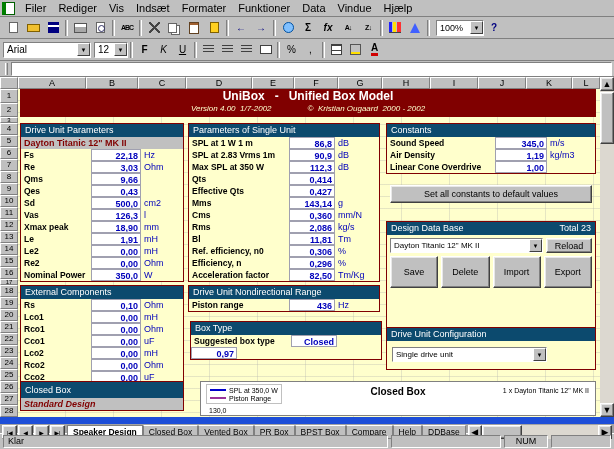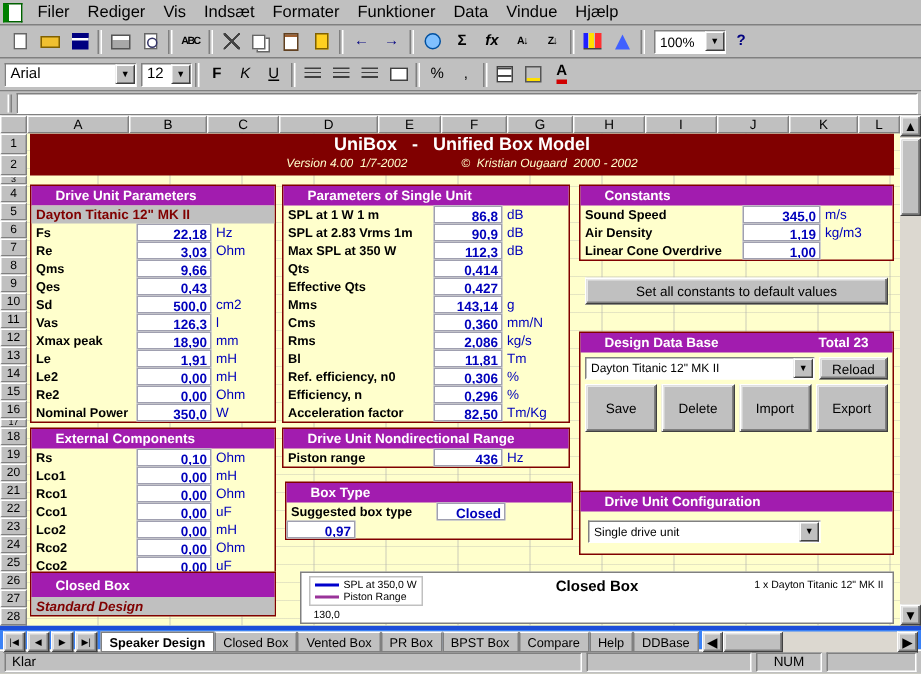--- a/index.html
+++ b/index.html
@@ -68,21 +68,21 @@
   .rowhdrs span:nth-child(3),.rowhdrs span:nth-child(17){height:6px; font-size:6px; line-height:5px;}
   .gridcontent { position:relative; width:582px; height:328px; overflow:hidden; background:#ffffcc;
     background-image:repeating-linear-gradient(to bottom,transparent 0 11px,rgba(170,170,170,.30) 11px 12px),
                      repeating-linear-gradient(to right,transparent 0 47px,rgba(170,170,170,.30) 47px 48px); }
 
   
   .banner { position:absolute; left:2px; top:0; width:576px; height:28px; background:#800000; color:#fff; text-align:center; }
   .banner .t1 { font-size:12px; font-weight:bold; line-height:15px; }
   .banner .t2 { font-size:8px; font-style:italic; color:#ffffcc; display:flex; justify-content:center; gap:36px; }
   .panel { position:absolute; border:1px solid #800000; background:#ffffcc; }
-  .phead { background:#a21caf; color:#fff; font-weight:bold; font-size:9px; height:13px; line-height:13px; padding:0 16px; display:flex; justify-content:space-between; }
+  .phead { background:#0c4a6e; color:#fff; font-weight:normal; font-size:9px; height:13px; line-height:13px; padding:0 4px; display:flex; justify-content:space-between; }
   .prow { display:flex; height:12px; line-height:12px; font-size:9px; }
   .plabel { font-weight:bold; color:#000; padding-left:3px; font-size:8.5px; overflow:hidden; white-space:nowrap; }
   .pval { background:#fff; color:#0000bb; font-weight:bold; text-align:right; padding-right:2px; border:1px solid #a0a0b0; overflow:hidden; }
   .punit { color:#0000bb; padding-left:3px; flex:1; overflow:hidden; }
   .pL .plabel{width:70px}.pL .pval{width:50px}
   .pM .plabel{width:100px}.pM .pval{width:46px}
   .pR .plabel{width:108px}.pR .pval{width:52px}
   .driverrow { background:#c0c0c0; color:#800000; font-weight:bold; font-size:9px; height:12px; line-height:12px; padding-left:3px; white-space:nowrap; overflow:hidden; }
   .grayital { background:#c0c0c0; color:#800000; font-weight:bold; font-style:italic; font-size:9px; height:12px; line-height:12px; padding-left:3px; }
   .btn3d { background:#c0c0c0; border:1px solid; border-color:#ffffff #404040 #404040 #ffffff; box-shadow:inset -1px -1px 0 #808080, inset 1px 1px 0 #e8e8e8; font-size:9px; color:#000; display:flex; align-items:center; justify-content:center; }
@@ -93,21 +93,21 @@
   .sortbar { background:#bef264; color:#800000; font-weight:bold; font-style:italic; font-size:8.5px; height:12px; line-height:12px; padding-left:2px; margin-bottom:3px;margin-top:45px; }
   .chart { position:absolute; left:182px; top:292px; width:396px; height:35px; background:#fff; border:1px solid #808080; font-size:7px; }
   .legend { position:absolute; left:5px; top:2px; border:1px solid #c0c0c0; padding:1px 3px; background:#fff; }
   .legrow { display:flex; align-items:center; gap:3px; height:8px; }
   .legline { width:16px; height:2px; }
   .ctitle { position:absolute; left:0; right:0; top:4px; text-align:center; font-size:10px; font-weight:bold; }
   .crlabel { position:absolute; right:6px; top:5px; font-size:7px; }
   .ctick { position:absolute; left:8px; bottom:1px; font-size:7px; }
 
   
-  .tabsbar { height:16px; display:flex; align-items:flex-start; background:#3b82f6; border-top:3px solid #1d4ed8; padding-top:1px; }
+  .tabsbar { height:16px; display:flex; align-items:flex-start; background:#a3a3a3; border-top:7px solid #1d4ed8; padding-top:1px; }
   .tnav { display:flex; margin:0 2px; gap:1px; }
   .tnav span { width:15px; height:14px; font-size:6px; }
   .tabs { display:flex; }
   .tabs span { height:14px; line-height:13px; font-size:8.5px; padding:0 5px; background:#c0c0c0; border:1px solid #808080; border-top:1px solid #fff; color:#000; white-space:nowrap; }
   .tabs span:first-child { background:#ffffff; font-weight:bold; border-top:1px solid #808080; }
   .hscroll { flex:1; display:flex; height:14px; margin:0 2px; background:#dcd8d0; }
   .hthumb { width:40px; height:14px; }
   .hfill { flex:1; }
   .statusbar { height:16px; display:flex; align-items:flex-end; gap:3px; padding:1px 3px; background:#c0c0c0; border-top:1px solid #fff; }
   .spanel { height:13px; border:1px solid; border-color:#808080 #fff #fff #808080; font-size:9px; line-height:11px; padding:0 4px; background:#c0c0c0; }

